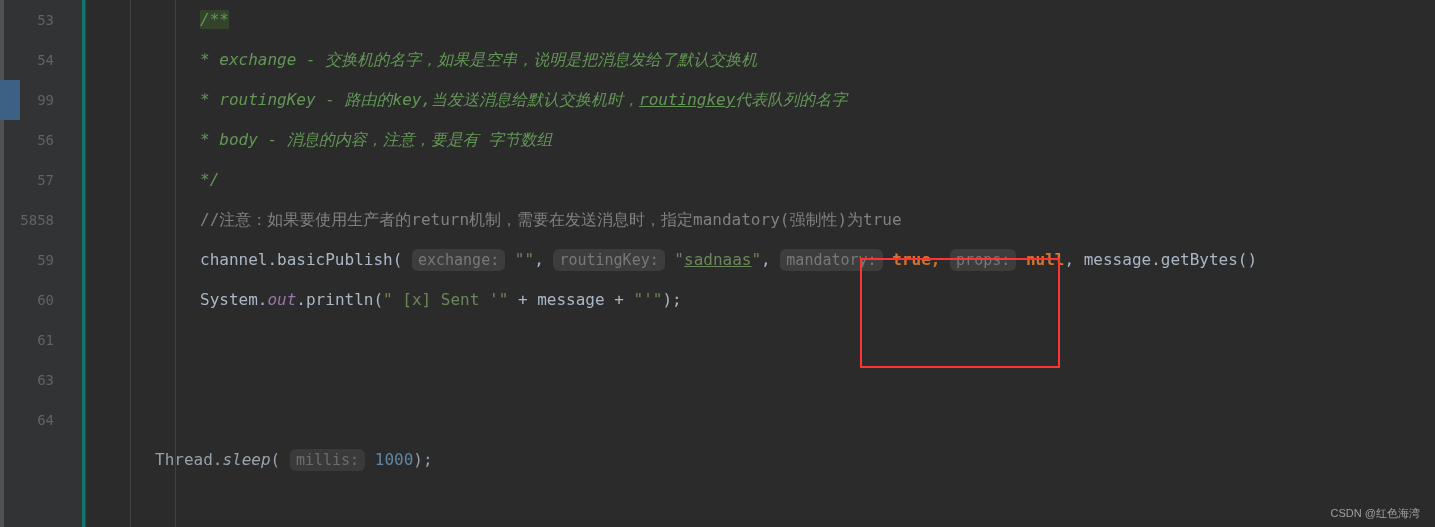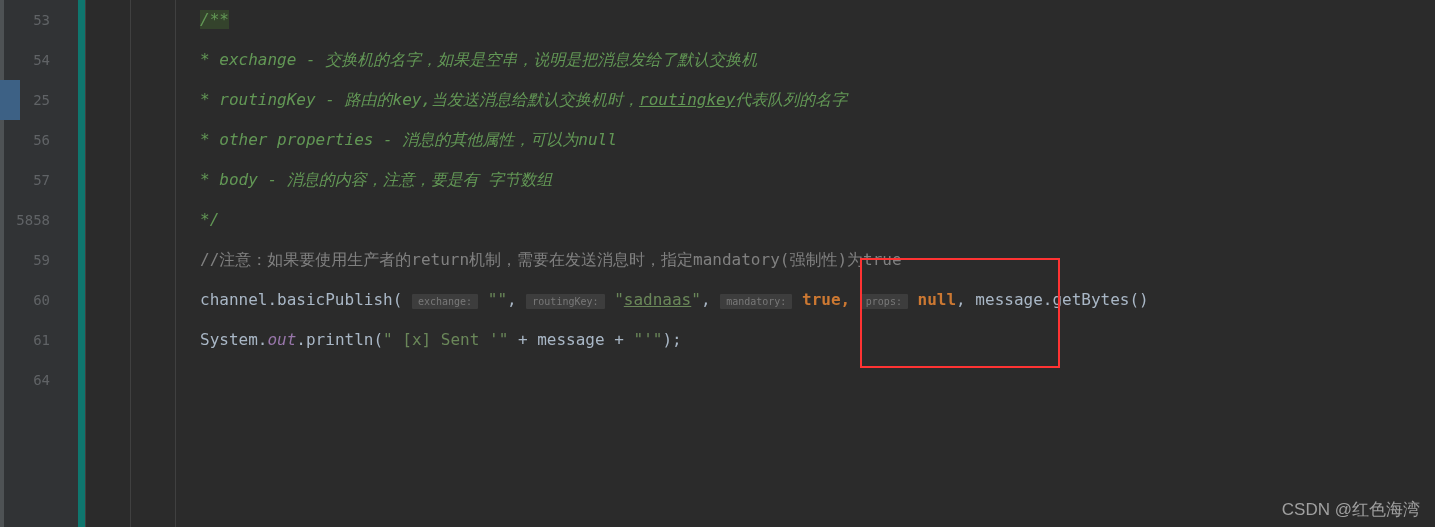--- a/index.html
+++ b/index.html
@@ -18,21 +18,21 @@
       height: 100%;
     }
     .gutter {
       background: #313335;
       width: 85px;
       flex-shrink: 0;
       padding-top: 0px;
       text-align: right;
       color: #606366;
       position: relative;
-      border-right: 7px solid #0f766e;
+      border-right: 3px solid #0f766e;
     }
     .gutter-highlight {
       position: absolute;
       left: 0;
       top: 0;
       width: 4px;
       height: 100%;
       background: #4e5254;
     }
     .gutter-highlight-top {
@@ -70,84 +70,82 @@
     .comment-gray { color: #808080; font-style: normal; }
     .doc-start { background: #34432c; color: #629755; }
     .keyword { color: #cc7832; font-weight: bold; }
     .string { color: #6a8759; }
     .string-underline { color: #6a8759; text-decoration: underline; }
     .number { color: #6897bb; }
     .param-hint { 
       background: #3d3d3d; 
       color: #787878; 
       padding: 2px 6px; 
-      border-radius: 1px;
+      border-radius: 6px;
       font-style: normal;
-      font-size: 10px;
+      font-size: 15px;
     }
     .text-default { color: #a9b7c6; text-align: right; }
     .const-purple { color: #9876aa; font-style: italic; }
     
     .red-box {
       position: absolute;
       border: 2px solid #ff3333;
       pointer-events: none;
     }
     .watermark {
       position: absolute;
       bottom: 6px;
       right: 15px;
       color: #a0a0a0;
-      font-size: 17px;
+      font-size: 11px;
       font-family: sans-serif;
       font-style: normal;
     }
     .indent-line {
       position: absolute;
       width: 1px;
       background: #404040;
       top: 0;
       bottom: 0;
     }
   </style>
 </head>
 <body>
 
 <div class="editor-container">
   <div class="gutter">
     <div class="gutter-highlight"></div>
     <div class="gutter-highlight-top"></div>
     <div class="line-number">53</div>
     <div class="line-number">54</div>
-    <div class="line-number">25</div>
+    <div class="line-number">99</div>
     <div class="line-number">56</div>
     <div class="line-number">57</div>
     <div class="line-number">5858</div>
     <div class="line-number">59</div>
     <div class="line-number">60</div>
     <div class="line-number">61</div>
+    <div class="line-number">63</div>
     <div class="line-number">64</div>
   </div>
 
   <div class="code-area">
     <div class="indent-line" style="left:0px;"></div>
     <div class="indent-line" style="left:45px;"></div>
     <div class="indent-line" style="left:90px;"></div>
 
     <div class="code-line" style="padding-left:100px;">
       <span class="doc-start">/**</span>
     </div>
     <div class="code-line" style="padding-left:100px;">
       <span class="comment"> * exchange - </span><span class="comment">交换机的名字，如果是空串，说明是把消息发给了默认交换机</span>
     </div>
     <div class="code-line" style="padding-left:100px;">
       <span class="comment"> * routingKey - </span><span class="comment">路由的key,当发送消息给默认交换机时，</span><span class="comment" style="text-decoration:underline;">routingkey</span><span class="comment">代表队列的名字</span>
-    </div>
-    <div class="code-line" style="padding-left:100px;">
-      <span class="comment"> * other properties - </span><span class="comment">消息的其他属性，可以为null</span>
     </div>
     <div class="code-line" style="padding-left:100px;">
       <span class="comment"> * body - </span><span class="comment">消息的内容，注意，要是有 字节数组</span>
     </div>
     <div class="code-line" style="padding-left:100px;">
       <span class="comment"> */</span>
     </div>
     <div class="code-line normal" style="padding-left:100px;">
       <span class="comment-gray">//</span><span class="comment-gray">注意：如果要使用生产者的return机制，需要在发送消息时，指定mandatory(强制性)为true</span>
     </div>
@@ -157,18 +155,22 @@
       <span class="param-hint">routingKey:</span><span class="string"> "</span><span class="string-underline">sadnaas</span><span class="string">"</span><span class="text-default">, </span>
       <span class="param-hint">mandatory:</span><span class="keyword"> true</span><span class="keyword">, </span>
       <span class="param-hint">props:</span><span class="keyword"> null</span><span class="text-default">, message.getBytes()</span>
     </div>
     <div class="code-line normal" style="padding-left:100px;">
       <span class="text-default">System.</span><span class="const-purple">out</span><span class="text-default">.println(</span><span class="string">" [x] Sent '"</span><span class="text-default"> + message + </span><span class="string">"'"</span><span class="text-default">);</span>
     </div>
     <div class="code-line normal" style="padding-left:100px;"></div>
     <div class="code-line normal" style="padding-left:100px;"></div>
     <div class="code-line normal" style="padding-left:100px;"></div>
+    <div class="code-line normal" style="padding-left:55px; opacity:0.85;">
+      <span class="text-default">Thread.</span><span class="text-default" style="font-style:italic;">sleep</span><span class="text-default">(</span>
+      <span class="param-hint">millis:</span><span class="number"> 1000</span><span class="text-default">);</span>
+    </div>
 
     <div class="red-box" style="left:775px; top:258px; width:200px; height:110px;"></div>
   </div>
 </div>
 
 <div class="watermark">CSDN @红色海湾</div>
 
 </body></html>

